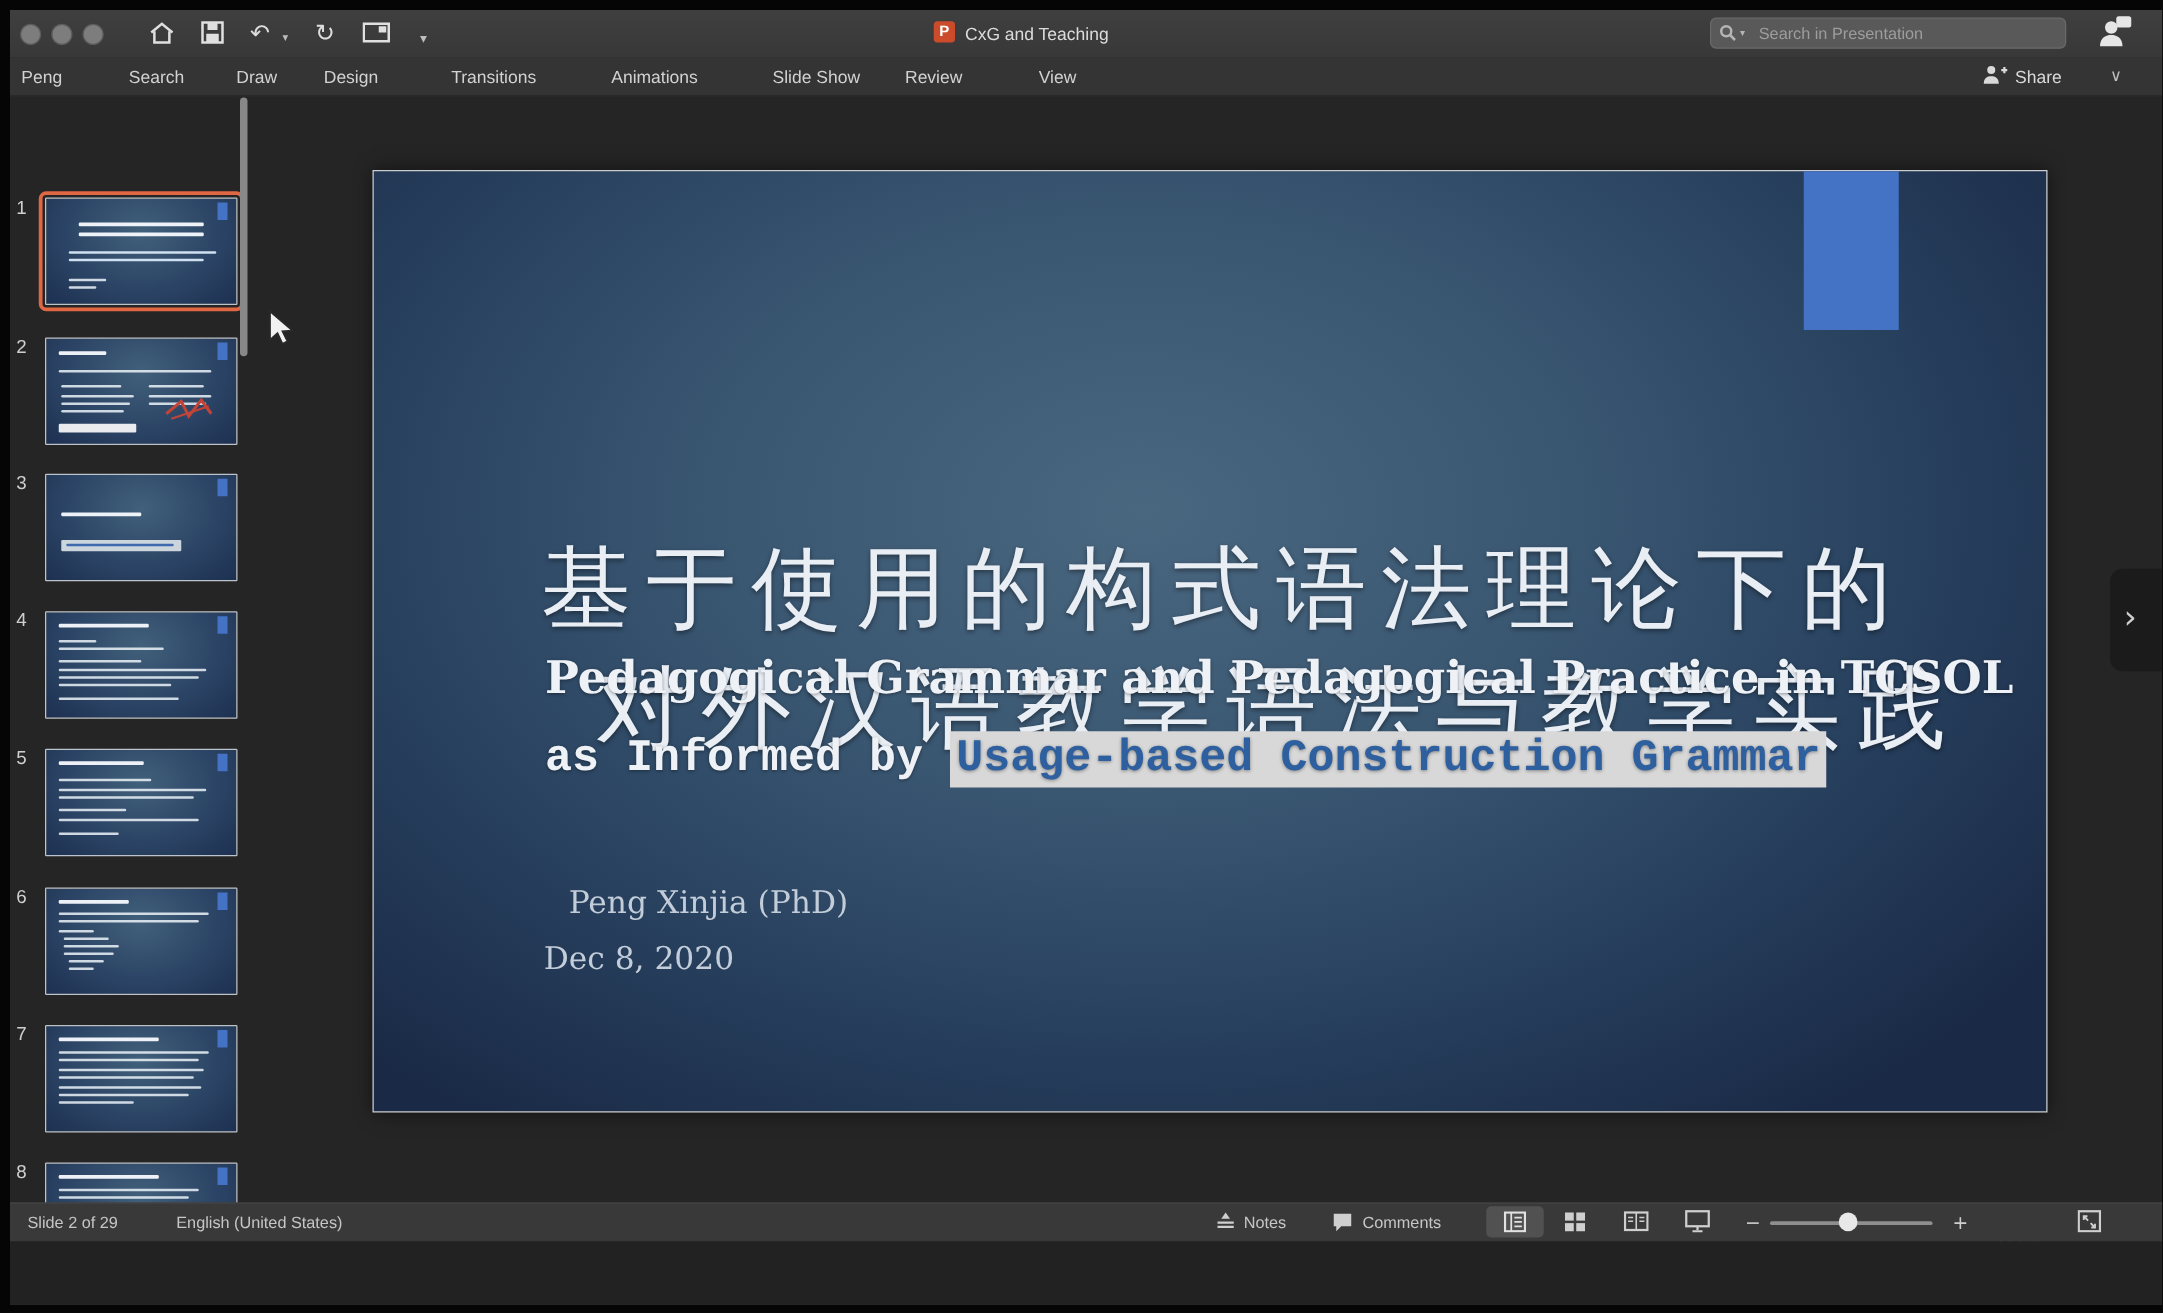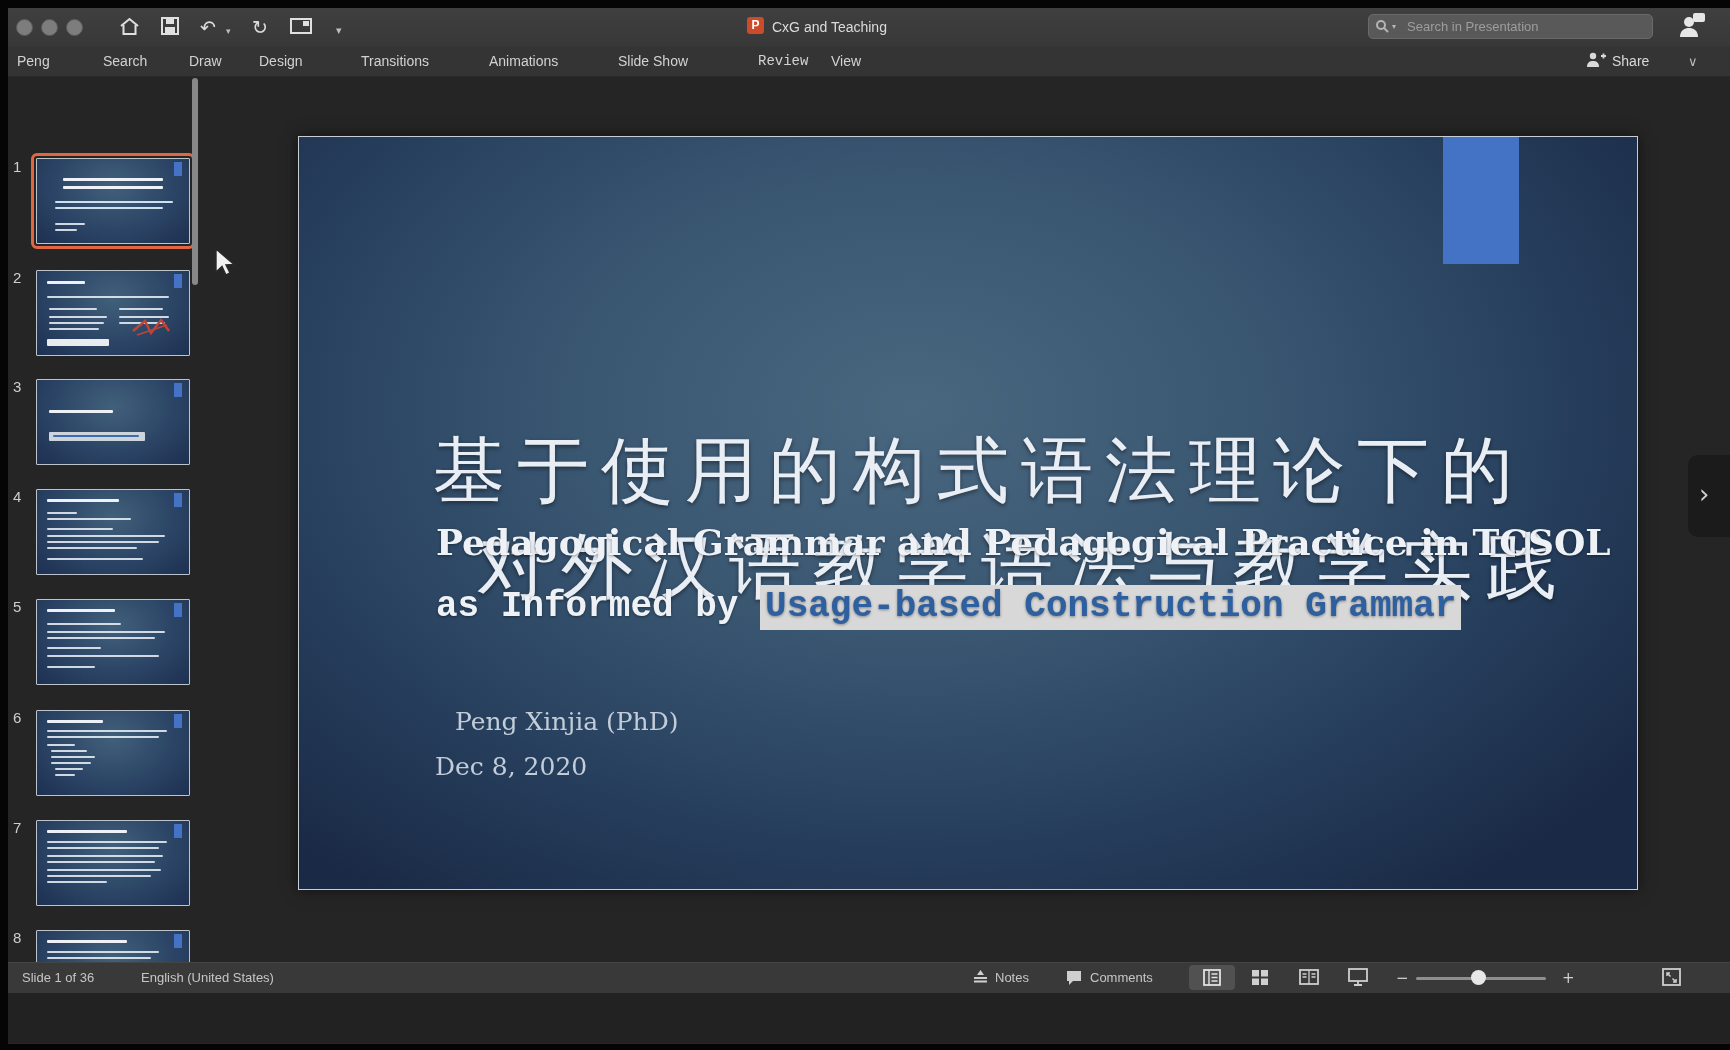--- a/index.html
+++ b/index.html
@@ -116,21 +116,21 @@
   </svg>
 
   <div class="abs" id="tabsrow"></div>
   <span class="abs tab" style="left:17px;">Peng</span>
   <span class="abs tab" style="left:103px;">Search</span>
   <span class="abs tab" style="left:189px;">Draw</span>
   <span class="abs tab" style="left:259px;">Design</span>
   <span class="abs tab" style="left:361px;">Transitions</span>
   <span class="abs tab" style="left:489px;">Animations</span>
   <span class="abs tab" style="left:618px;">Slide Show</span>
-  <span class="abs tab" style="left:758px;font-family:Liberation Mono, monospace;">Review</span>
+  <span class="abs tab" style="left:724px;">Review</span>
   <span class="abs tab" style="left:831px;">View</span>
 
   <svg class="icon-svg" style="left:1586px;top:52px;" width="20" height="16" viewBox="0 0 20 16">
     <circle cx="7" cy="4" r="3.2" fill="#d9d9d9"></circle>
     <path d="M1 15 C1 10 4 9 7 9 C10 9 13 10 13 15 Z" fill="#d9d9d9"></path>
     <path d="M15 4 h5 M17.5 1.5 v5" stroke="#d9d9d9" stroke-width="1.8"></path>
   </svg>
   <span class="abs" id="share-txt">Share</span>
   <span class="abs" id="share-chev">∨</span>
 
@@ -270,21 +270,21 @@
 
   <div class="abs" id="next-tab">
     <span>›</span>
   </div>
 
   <svg class="icon-svg" style="left:214px;top:248px;" width="22" height="30" viewBox="0 0 22 30">
     <path d="M2 1 L2 24 L8 18.5 L12 27 L16 25 L12 17 L20 16.5 Z" fill="#f2f2f2" stroke="#2a2a2a" stroke-width="1.4"></path>
   </svg>
 
   <div class="abs" id="statusbar"></div>
-  <span class="abs sbtxt" style="left:22px;">Slide 1 of 36</span>
+  <span class="abs sbtxt" style="left:22px;">Slide 2 of 29</span>
   <span class="abs sbtxt" style="left:141px;">English (United States)</span>
 
   <svg class="icon-svg" style="left:972px;top:969px;" width="17" height="16" viewBox="0 0 17 16">
     <path d="M8.5 1 L12 6 L5 6 Z" fill="#cfcfcf"></path>
     <path d="M2 9 h13 M2 12.5 h13" stroke="#cfcfcf" stroke-width="1.8"></path>
   </svg>
   <span class="abs sbtxt" style="left:995px;">Notes</span>
 
   <svg class="icon-svg" style="left:1065px;top:969px;" width="18" height="17" viewBox="0 0 18 17">
     <path d="M2 2 h14 v10 h-8 l-4 4 v-4 h-2 Z" fill="#cfcfcf"></path>

